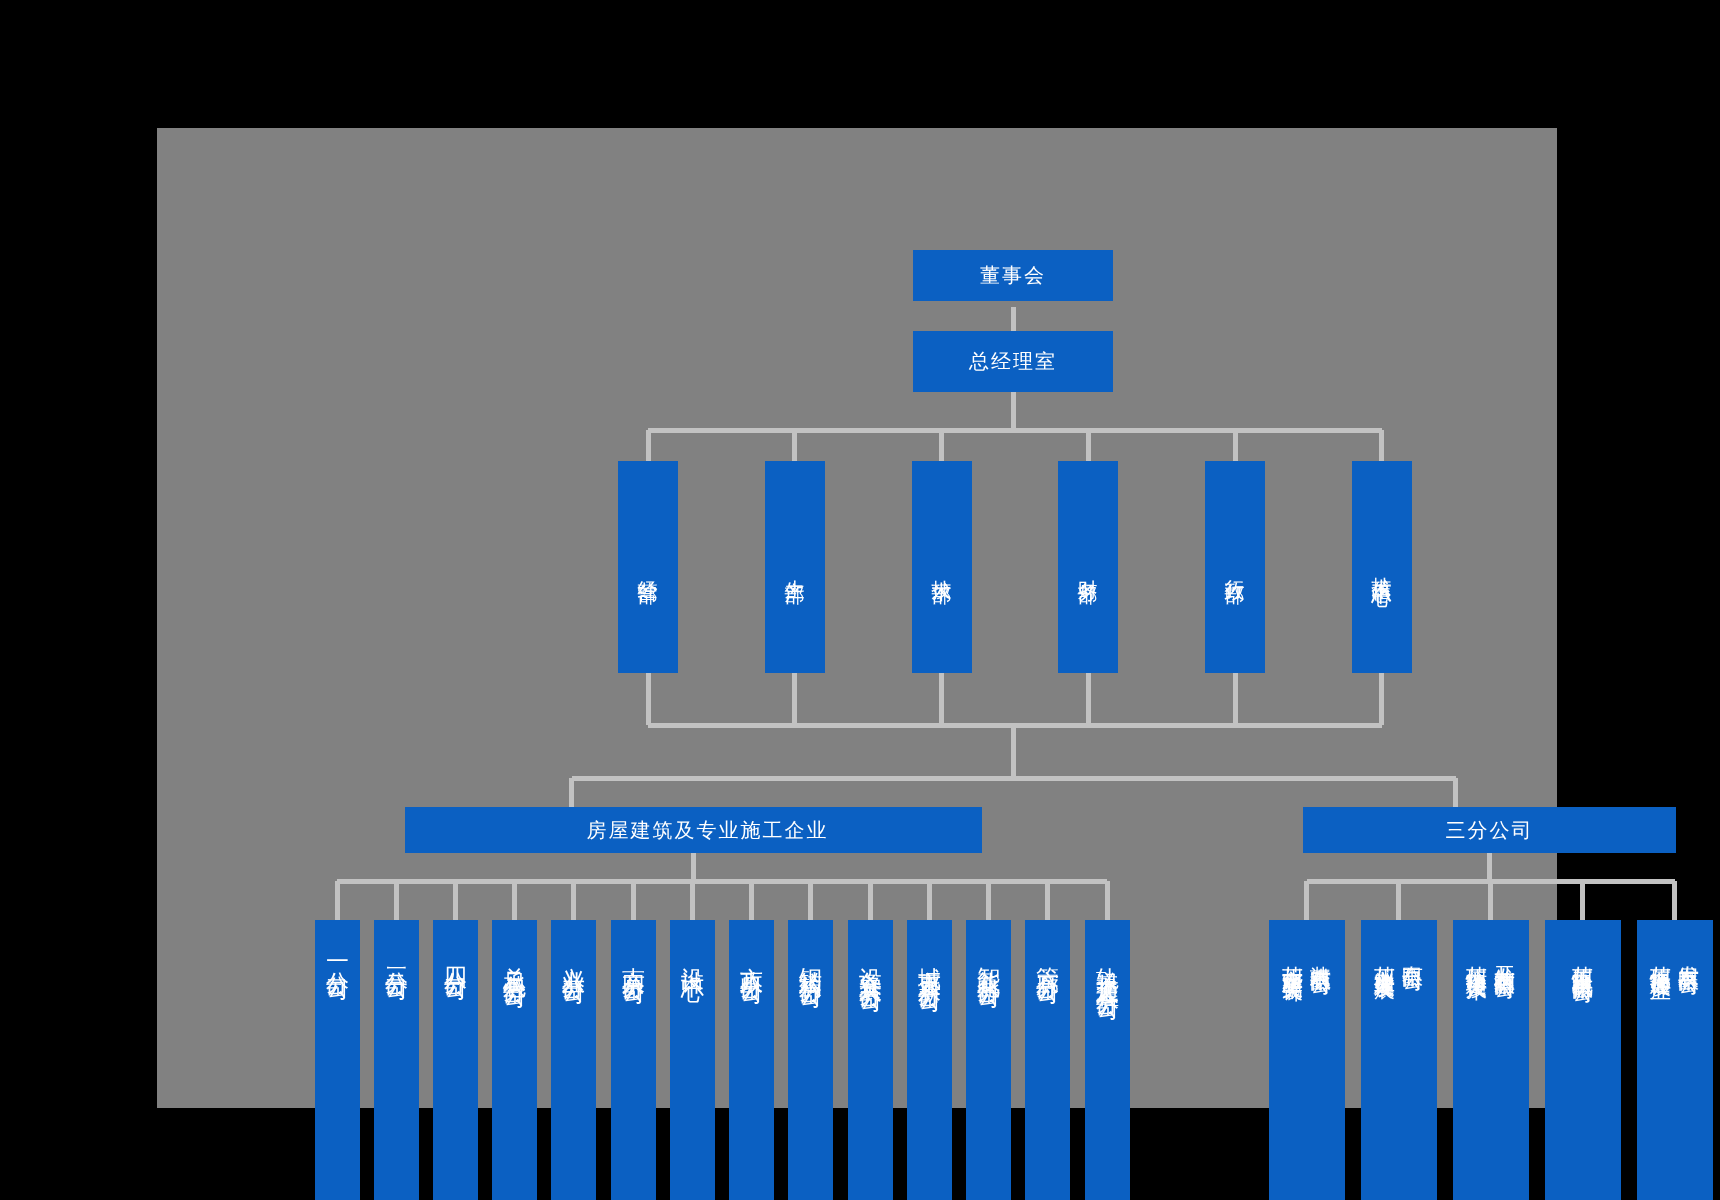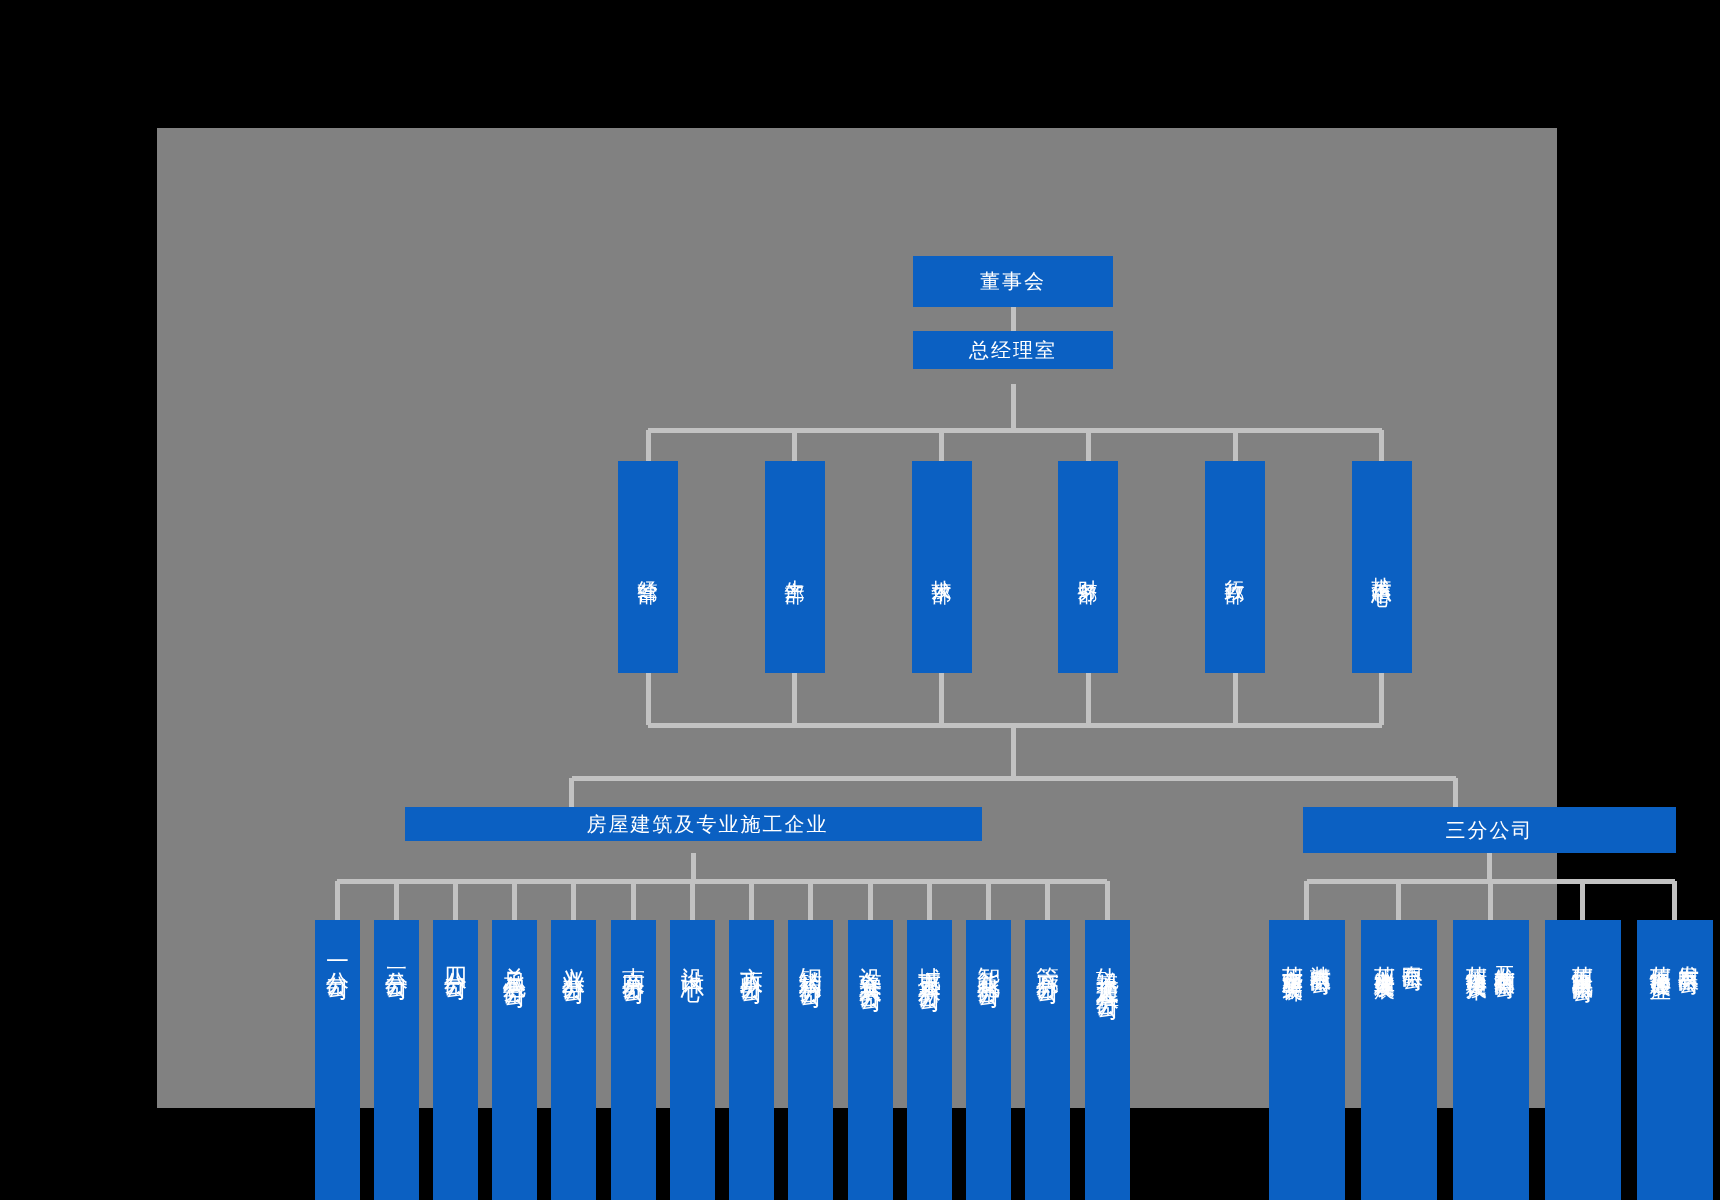--- a/index.html
+++ b/index.html
@@ -9,24 +9,24 @@
   }
   .panel { position:absolute; left:157px; top:128px; width:1400px; height:980px; background:#818181; }
   .line { position:absolute; background:#c2c2c2; }
   .vline { width:5px; }
   .hline { height:5px; }
   .node {
     position:absolute; background:#0b60c2; color:#ffffff;
     display:flex; box-sizing:border-box;
   }
   .hnode { align-items:center; justify-content:center; font-size:20px; letter-spacing:2px; white-space:nowrap; }
-  .board { left:756px; top:128px; width:200px; height:51px; }
-  .gm    { left:756px; top:203px; width:200px; height:38px; }
+  .board { left:756px; top:122px; width:200px; height:51px; }
+  .gm    { left:756px; top:203px; width:200px; height:61px; }
   .dept  { top:333px; width:60px; height:212px; align-items:center; justify-content:center; }
-  .groupL{ left:248px;  top:679px; width:577px; height:34px;padding-left:28px; }
+  .groupL{ left:248px;  top:679px; width:577px; height:46px;padding-left:28px; }
   .groupR{ left:1146px; top:679px; width:373px; height:46px; }
   .child { top:792px; width:45px; height:316px; align-items:flex-start; justify-content:center; padding-top:29px; }
   .rchild{ top:792px; width:76px; height:316px; align-items:flex-start; justify-content:center; padding-top:29px; gap:7px; }
   .vtext {
     writing-mode:vertical-rl; text-orientation:upright; line-height:1;
     font-size:20px; letter-spacing:2px;
   }
   .child .vtext { font-size:23px; letter-spacing:4px; }
   .rchild .vtext { font-size:21px; letter-spacing:2px; }
 </style>

